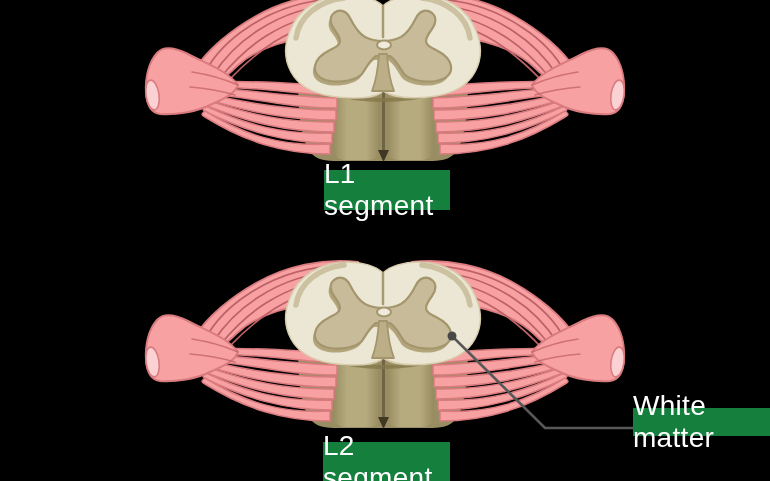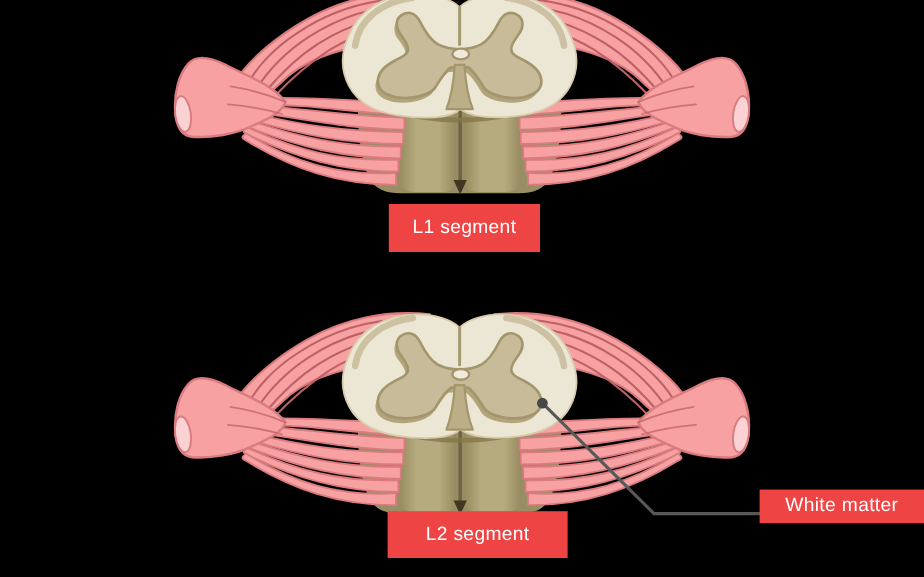--- a/index.html
+++ b/index.html
@@ -2,26 +2,26 @@
 <html><head>
 <meta charset="utf-8">
 <style>
   html,body{margin:0;padding:0;background:#000;}
   .stage{
     position:relative;width:770px;height:481px;background:#000;
     overflow:hidden;font-family:"Liberation Sans",sans-serif;
   }
   .stage svg{position:absolute;left:0;top:0;}
   .label{
-    position:absolute;background:#ef4444;color:#fff;
+    position:absolute;background:#15803d;color:#fff;
     display:flex;align-items:center;justify-content:center;
-    font-size:16px;letter-spacing:.3px;user-select:none;
+    font-size:28px;letter-spacing:.3px;user-select:none;
   }
   #label-l1{left:324px;top:170px;width:126px;height:40px;}
-  #label-l2{left:323px;top:426px;width:150px;height:39px;}
+  #label-l2{left:323px;top:442px;width:127px;height:39px;}
   #label-wm{left:633px;top:408px;width:137px;height:28px;}
 </style>
 </head>
 <body>
 
 <div class="stage">
 
   <svg width="770" height="481" viewBox="0 0 770 481">
     <defs>
       <linearGradient id="halfGrad" x1="0" y1="0" x2="1" y2="0">

